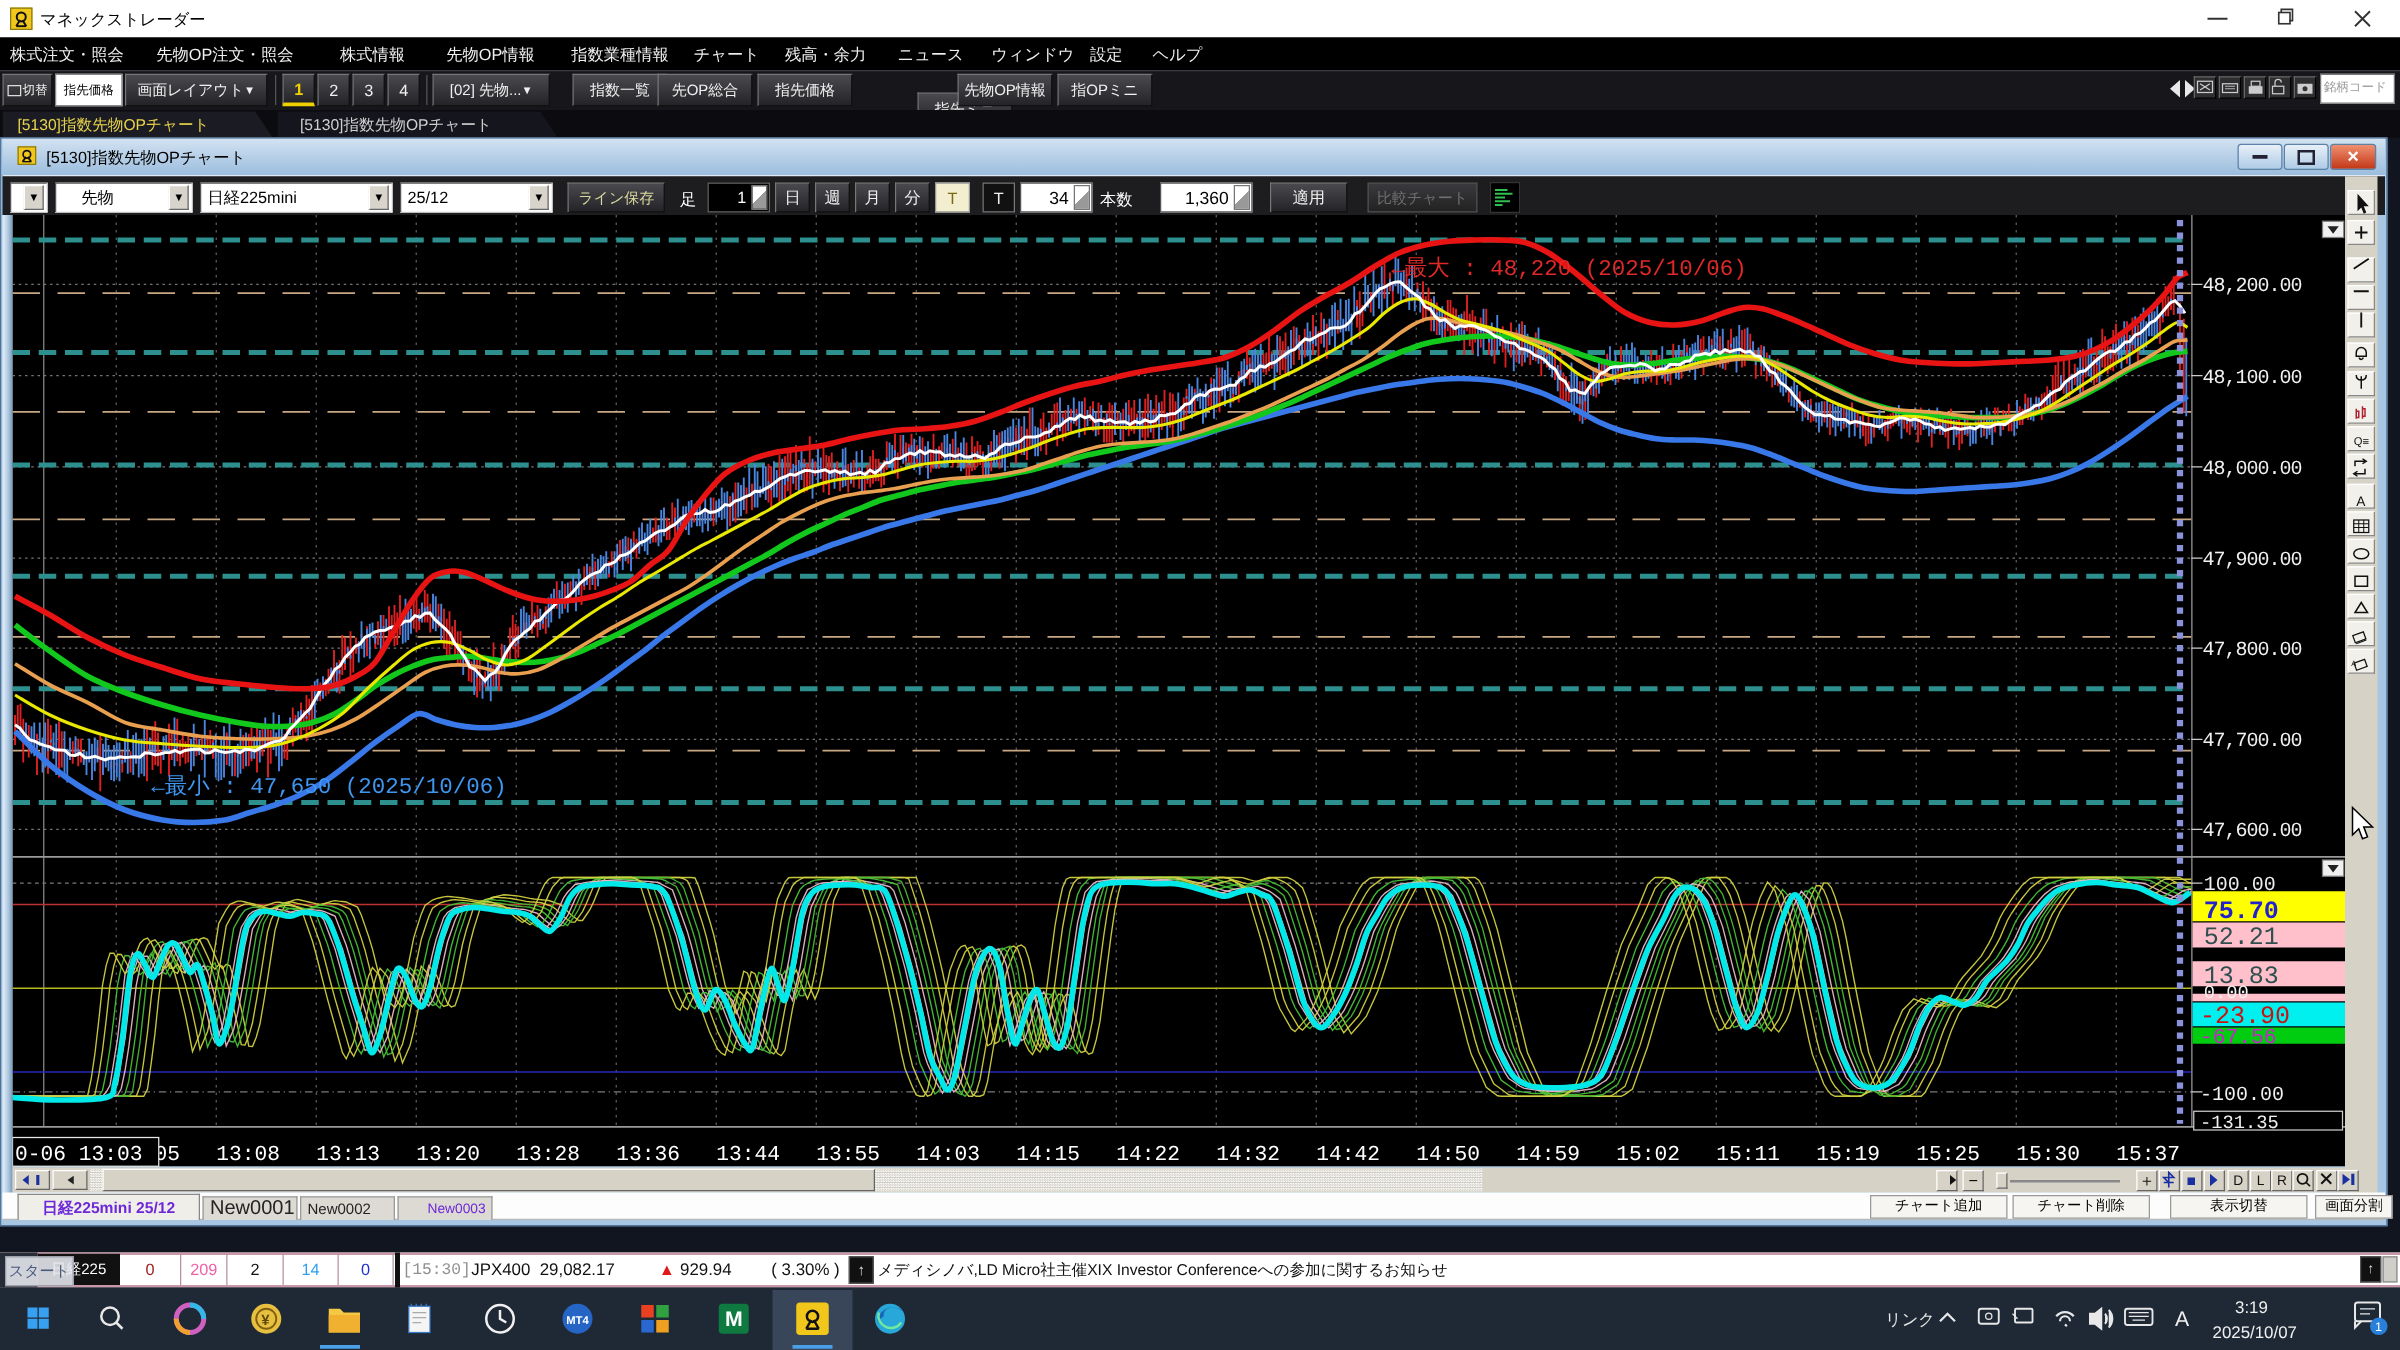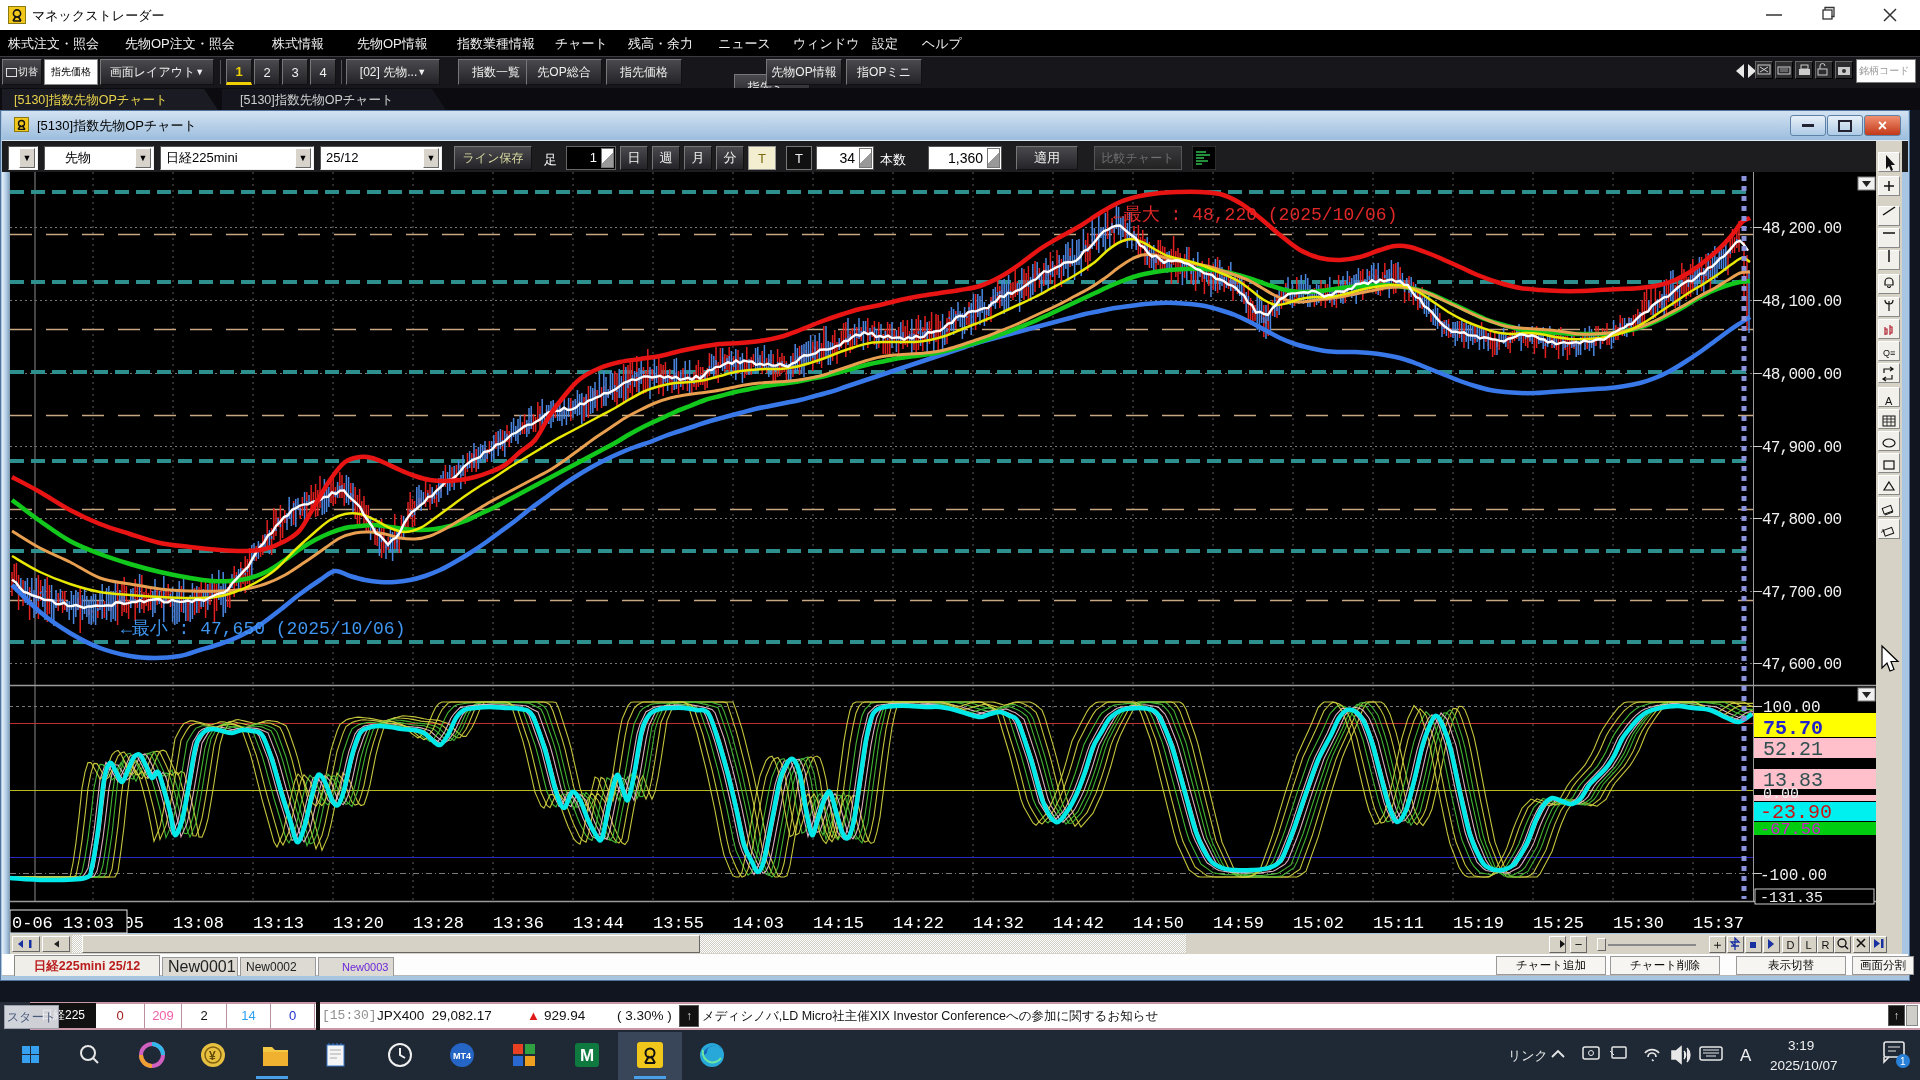--- a/index.html
+++ b/index.html
@@ -274,21 +274,21 @@
 <path d="M1735,4v4h-4l4,4v-4h4zM1731,12h8M1735,8v8" stroke="#1830a0" stroke-width="1.3" fill="none"></path>
 <rect x="1750" y="8" width="6" height="6" fill="#1830a0"></rect>
 <path d="M1768,5l6,5l-6,5z" fill="#1830a0"></path>
 <circle cx="1842" cy="9" r="4" fill="none" stroke="#111" stroke-width="1.4"></circle>
     <path d="M1845,12l3,3" stroke="#111" stroke-width="1.4"></path>
 <path d="M1857,5l8,8M1865,5l-8,8" stroke="#111" stroke-width="1.6"></path>
 <path d="M1874,5l6,4.5l-6,4.5z" fill="#1830a0"></path>
     <rect x="1881" y="5" width="2.5" height="9" fill="#1830a0"></rect>
 </svg>
 <div style="position:absolute;left:2px;top:954px;width:1906px;height:22px;background:#fdfdfd;border-bottom:1px solid #b8b8b8;z-index:6"></div>
-<div style="position:absolute;left:14px;top:955px;width:146px;height:21px;background:#f0eee8;border:1px solid #888;border-bottom:none;font-size:12.5px;font-weight:bold;color:#b91c1c;text-align:center;line-height:20px;z-index:7">日経225mini 25/12</div>
+<div style="position:absolute;left:14px;top:955px;width:146px;height:21px;background:#f0eee8;border:1px solid #888;border-bottom:none;font-size:12.5px;font-weight:bold;color:#6d28d9;text-align:center;line-height:20px;z-index:7">日経225mini 25/12</div>
 <div style="position:absolute;left:162px;top:957px;width:76px;height:19px;background:#dcdad2;border:1px solid #999;border-bottom:none;font-size:16px;color:#222;padding-left:5px;line-height:18px;z-index:7">New0001</div>
 <div style="position:absolute;left:240px;top:957px;width:76px;height:19px;background:#dcdad2;border:1px solid #999;border-bottom:none;font-size:12px;color:#222;padding-left:5px;line-height:18px;z-index:7">New0002</div>
 <div style="position:absolute;left:318px;top:957px;width:76px;height:19px;background:#dcdad2;border:1px solid #999;border-bottom:none;font-size:11px;color:#6d28d9;padding-left:23px;line-height:18px;z-index:7">New0003</div>
 <div style="position:absolute;left:1496px;top:956px;width:110px;height:19px;background:#f6f5f1;border:1px solid #999;font-size:11.5px;color:#000;text-align:center;line-height:17px;z-index:7">チャート追加</div>
 <div style="position:absolute;left:1610px;top:956px;width:110px;height:19px;background:#f6f5f1;border:1px solid #999;font-size:11.5px;color:#000;text-align:center;line-height:17px;z-index:7">チャート削除</div>
 <div style="position:absolute;left:1736px;top:956px;width:110px;height:19px;background:#f6f5f1;border:1px solid #999;font-size:11.5px;color:#000;text-align:center;line-height:17px;z-index:7">表示切替</div>
 <div style="position:absolute;left:1852px;top:956px;width:62px;height:19px;background:#f6f5f1;border:1px solid #999;font-size:11.5px;color:#000;text-align:center;line-height:17px;z-index:7">画面分割</div>
 <div style="position:absolute;left:0;top:1002px;width:1920px;height:28px;background:#fff;border-top:2px solid #c898a8;border-bottom:2px solid #c898a8;z-index:6"></div>
 <div style="position:absolute;left:0;top:1002px;width:30px;height:28px;background:#262d38;z-index:7"></div>
 <div style="position:absolute;left:30px;top:1003px;width:66px;height:25px;background:#111;color:#fff;font-size:12px;line-height:25px;text-align:center;z-index:7">日経225</div>

